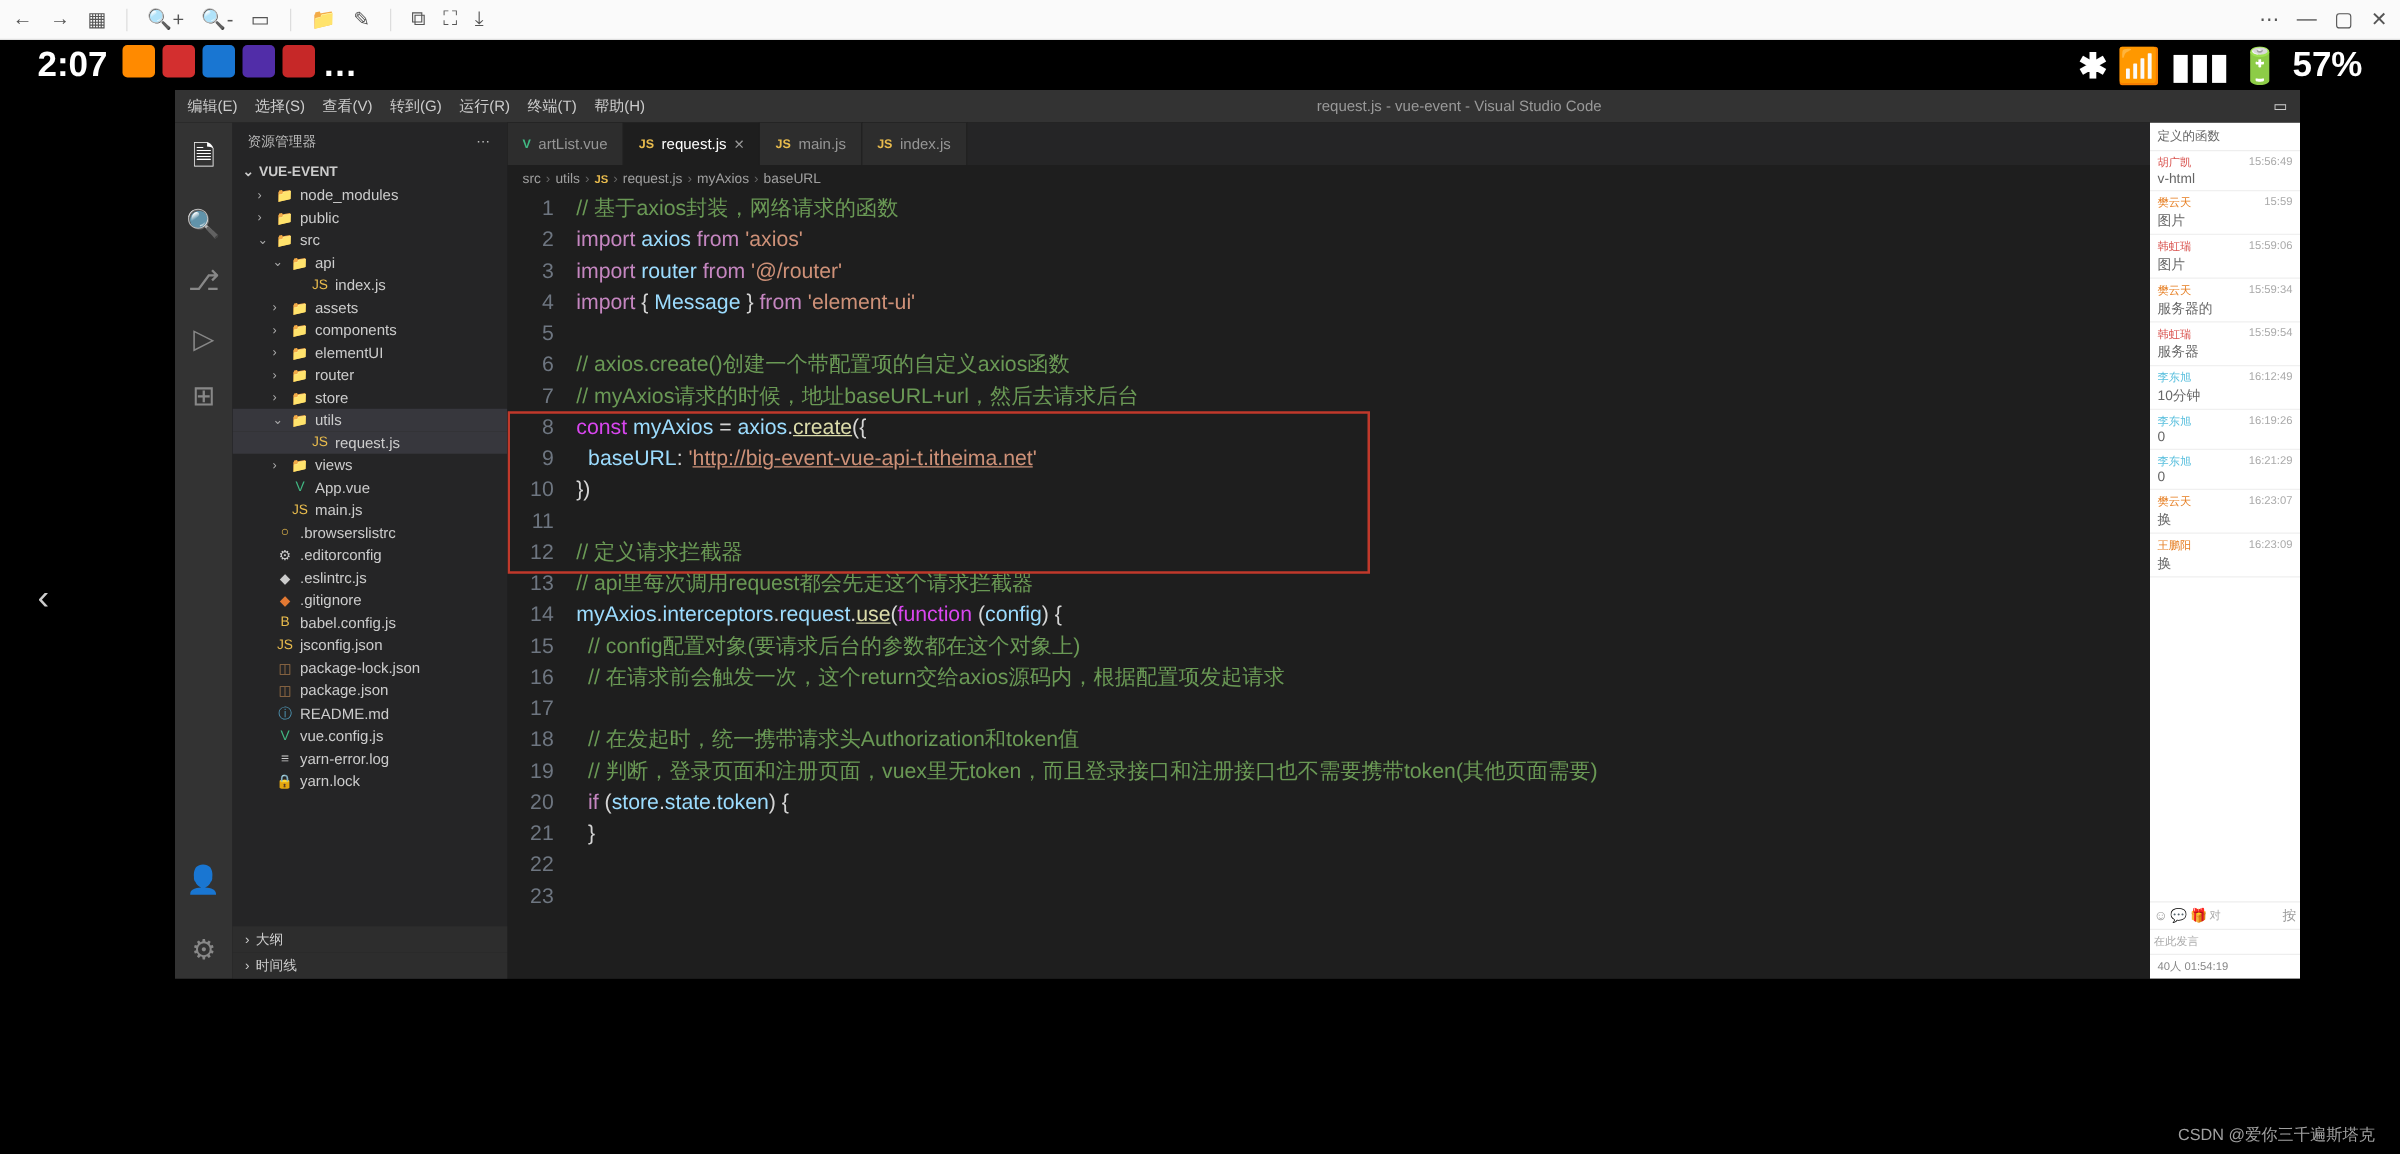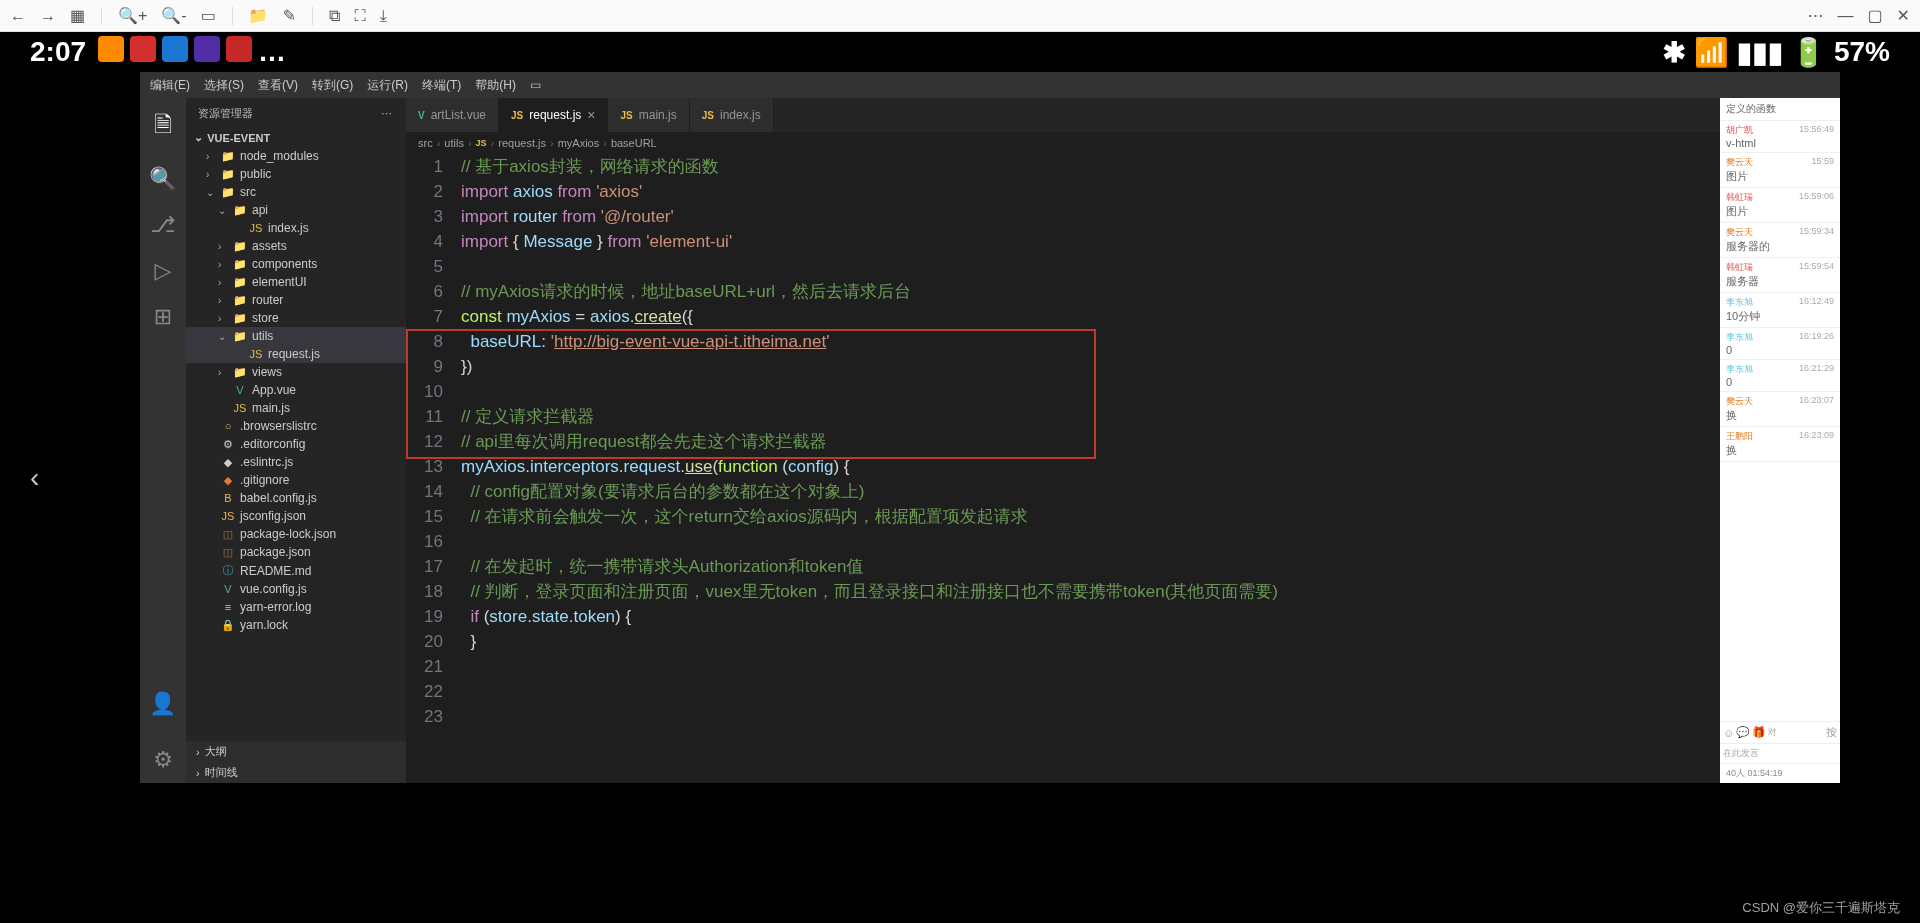--- a/index.html
+++ b/index.html
@@ -58,21 +58,21 @@
 .code-lines { flex: 1; }
 .code-lines div { line-height: 25px; white-space: pre; }
 .highlight-box { position: absolute; border: 2px solid #c0392b; pointer-events: none; }
 
 .tk-co { color: #6a9955; text-align: right; }
 .tk-kw { color: #c586c0; }
 .tk-fn { color: #dcdcaa; text-decoration: underline; }
 .tk-va { color: #9cdcfe; }
 .tk-op { color: #d4d4d4; }
 .tk-st { color: #ce9178; }
-.tk-bl { color: #bef264; margin-top: 20px; }
+.tk-bl { color: #d946ef; margin-top: 20px; }
 .tk-url { color: #ce9178; text-decoration: underline; }
 
 .chat-panel { width: 120px; background: #fff; color: #333; font-size: 10px; display: flex; flex-direction: column; }
 .chat-panel .chat-header { padding: 4px 6px; font-size: 10px; color: #666; border-bottom: 1px solid #eee; }
 .chat-panel .chat-msgs { flex: 1; overflow: auto; }
 .chat-msg { padding: 3px 6px; border-bottom: 1px solid #f0f0f0; }
 .chat-msg .u { display: flex; justify-content: space-between; font-size: 9px; }
 .chat-msg .uname { color: #d9534f; }
 .chat-msg .uname.blue { color: #5bc0de; }
 .chat-msg .uname.orange { color: #e67e22; }
@@ -134,20 +134,21 @@
 
   <div class="vscode" data-interactable="false">
     <div class="vscode-menubar" data-interactable="false">
       <span data-interactable="true">编辑(E)</span>
       <span data-interactable="true">选择(S)</span>
       <span data-interactable="true">查看(V)</span>
       <span data-interactable="true">转到(G)</span>
       <span data-interactable="true">运行(R)</span>
       <span data-interactable="true">终端(T)</span>
       <span data-interactable="true">帮助(H)</span>
+      <span class="title" data-interactable="false">request.js - vue-event - Visual Studio Code</span>
       <span data-interactable="true">▭</span>
     </div>
 
     <div class="vscode-body">
       <div class="activity-bar" data-interactable="false">
         <span class="ab-icon active" data-interactable="true">🗎</span>
         <span class="ab-icon" data-interactable="true">🔍</span>
         <span class="ab-icon" data-interactable="true">⎇</span>
         <span class="ab-icon" data-interactable="true">▷</span>
         <span class="ab-icon" data-interactable="true">⊞</span>
@@ -369,20 +370,21 @@
               <div>21</div>
               <div>22</div>
               <div>23</div>
             </div>
           <div class="code-lines" id="code-lines">
               <div><span class="tk-co">// 基于axios封装，网络请求的函数</span></div>
               <div><span class="tk-kw">import</span> <span class="tk-va">axios</span> <span class="tk-kw">from</span> <span class="tk-st">'axios'</span></div>
               <div><span class="tk-kw">import</span> <span class="tk-va">router</span> <span class="tk-kw">from</span> <span class="tk-st">'@/router'</span></div>
               <div><span class="tk-kw">import</span> <span class="tk-op">{</span> <span class="tk-va">Message</span> <span class="tk-op">}</span> <span class="tk-kw">from</span> <span class="tk-st">'element-ui'</span></div>
               <div>&nbsp;</div>
+              <div><span class="tk-co">// axios.create()创建一个带配置项的自定义axios函数</span></div>
               <div><span class="tk-co">// myAxios请求的时候，地址baseURL+url，然后去请求后台</span></div>
               <div><span class="tk-bl">const</span> <span class="tk-va">myAxios</span> <span class="tk-op">=</span> <span class="tk-va">axios</span><span class="tk-op">.</span><span class="tk-fn">create</span><span class="tk-op">({</span></div>
               <div>  <span class="tk-va">baseURL</span><span class="tk-op">:</span> <span class="tk-st">'</span><span class="tk-url">http://big-event-vue-api-t.itheima.net</span><span class="tk-st">'</span></div>
               <div><span class="tk-op">})</span></div>
               <div>&nbsp;</div>
               <div><span class="tk-co">// 定义请求拦截器</span></div>
               <div><span class="tk-co">// api里每次调用request都会先走这个请求拦截器</span></div>
               <div><span class="tk-va">myAxios</span><span class="tk-op">.</span><span class="tk-va">interceptors</span><span class="tk-op">.</span><span class="tk-va">request</span><span class="tk-op">.</span><span class="tk-fn">use</span><span class="tk-op">(</span><span class="tk-bl">function</span> <span class="tk-op">(</span><span class="tk-va">config</span><span class="tk-op">) {</span></div>
               <div>  <span class="tk-co">// config配置对象(要请求后台的参数都在这个对象上)</span></div>
               <div>  <span class="tk-co">// 在请求前会触发一次，这个return交给axios源码内，根据配置项发起请求</span></div>

